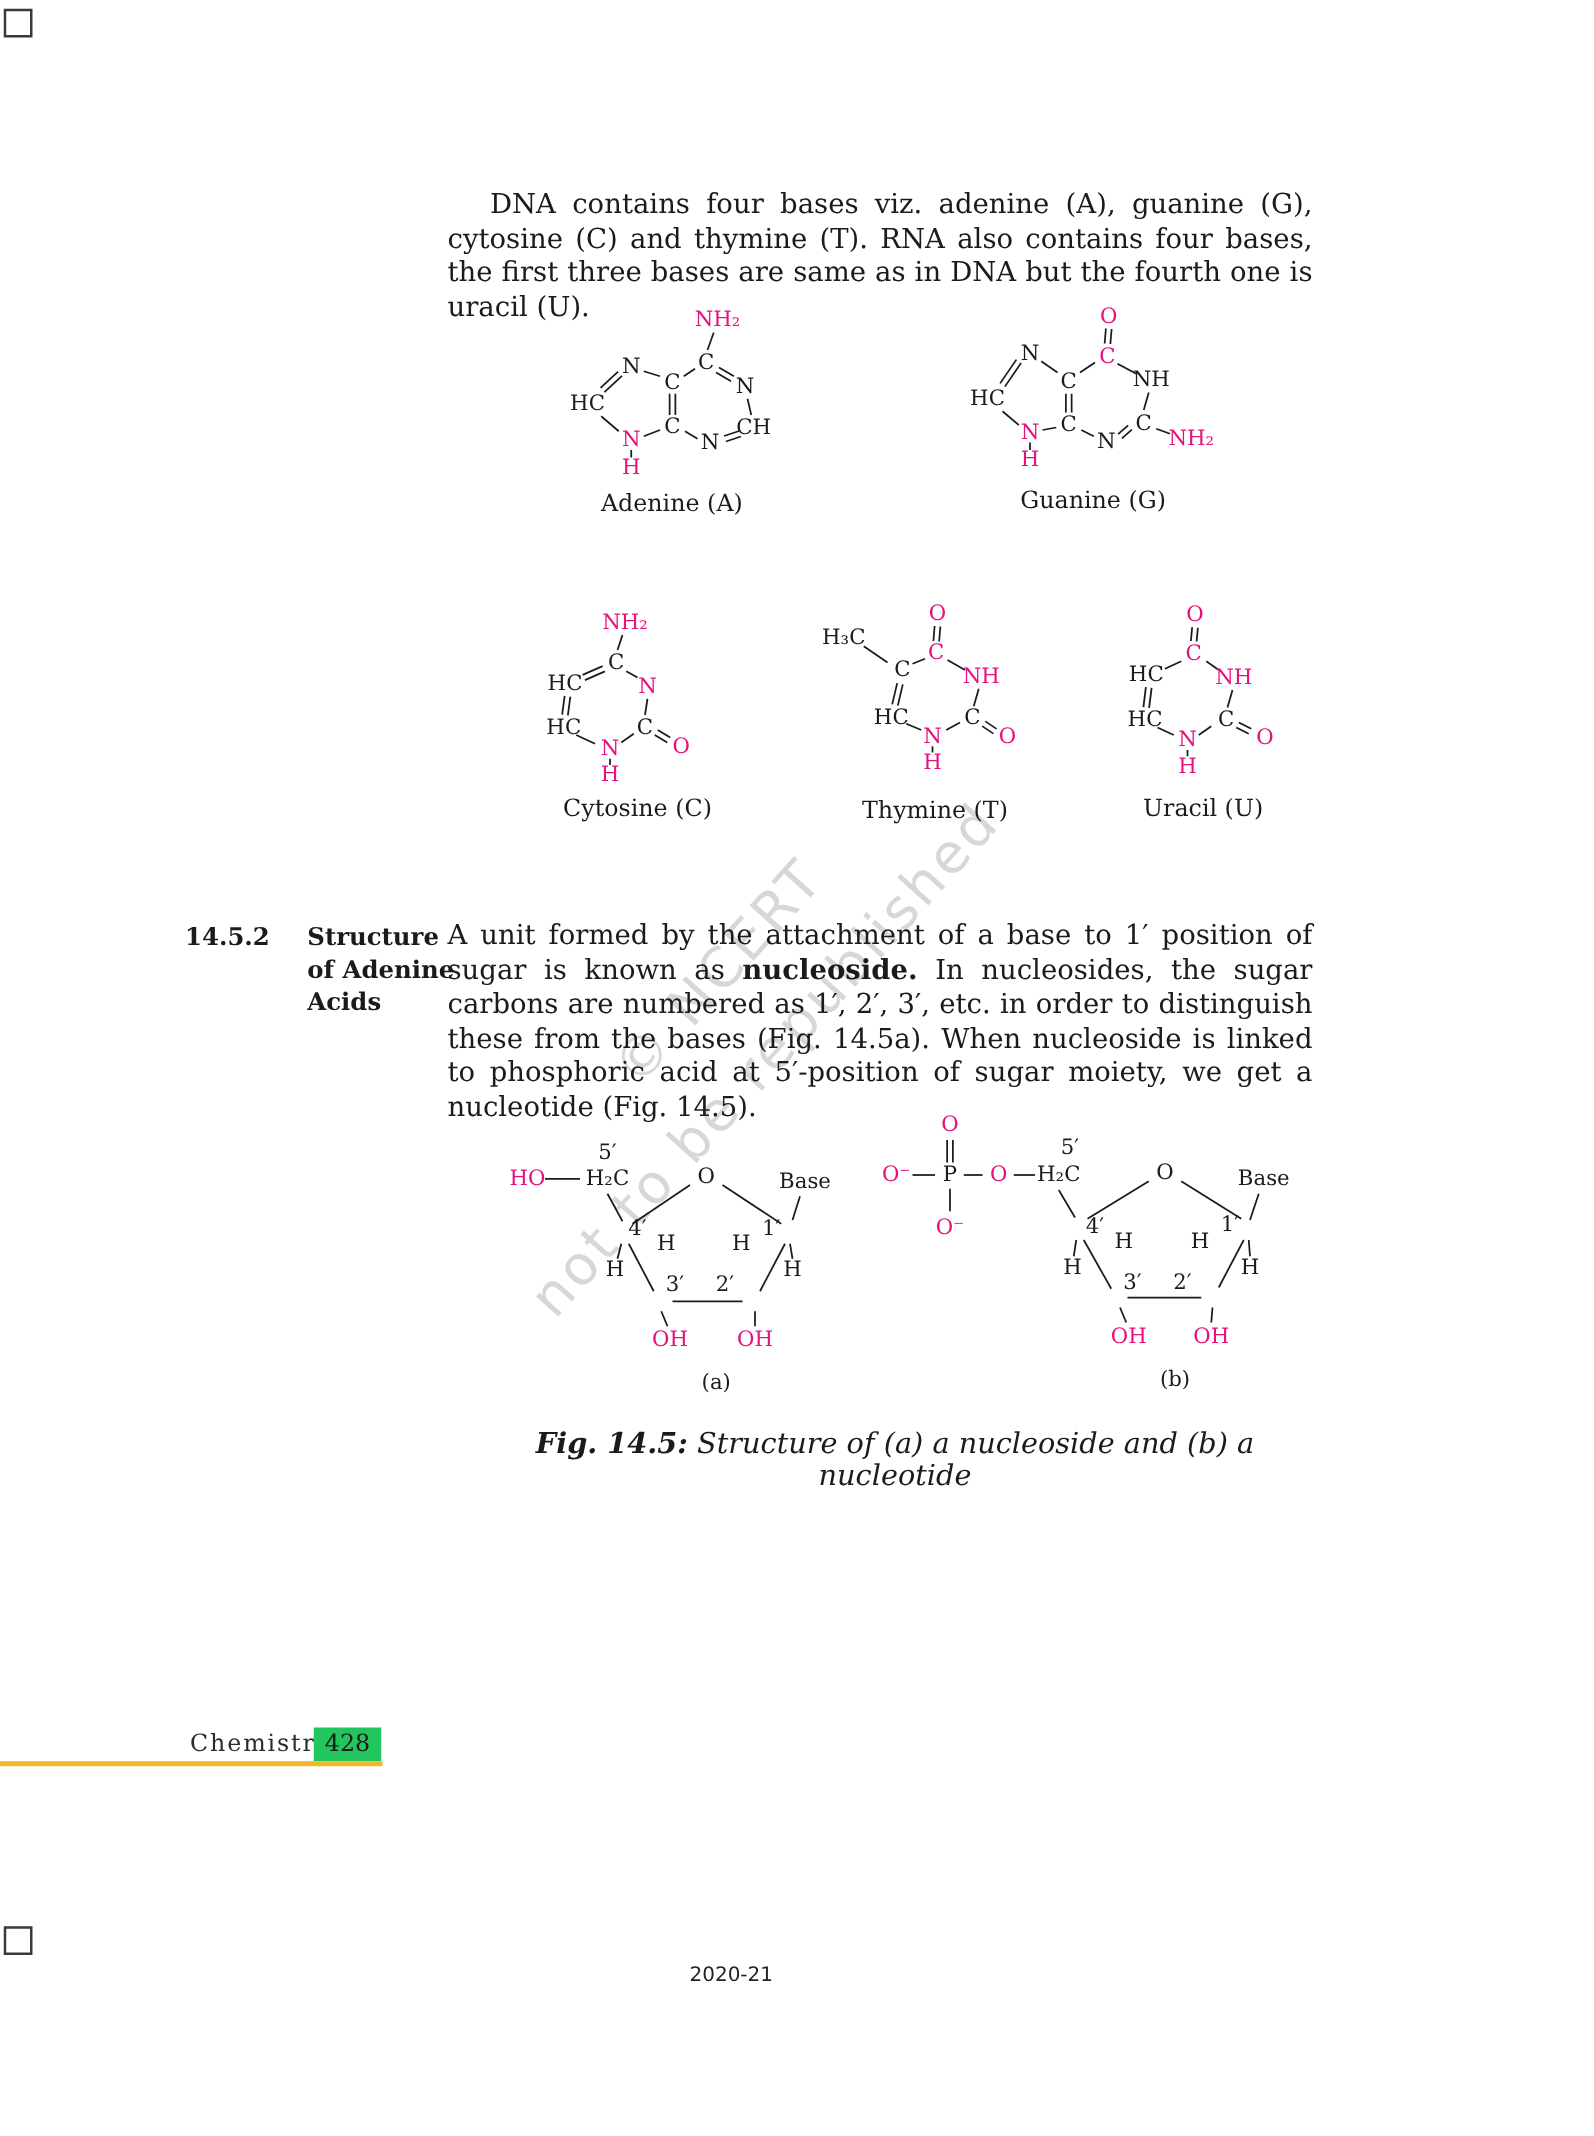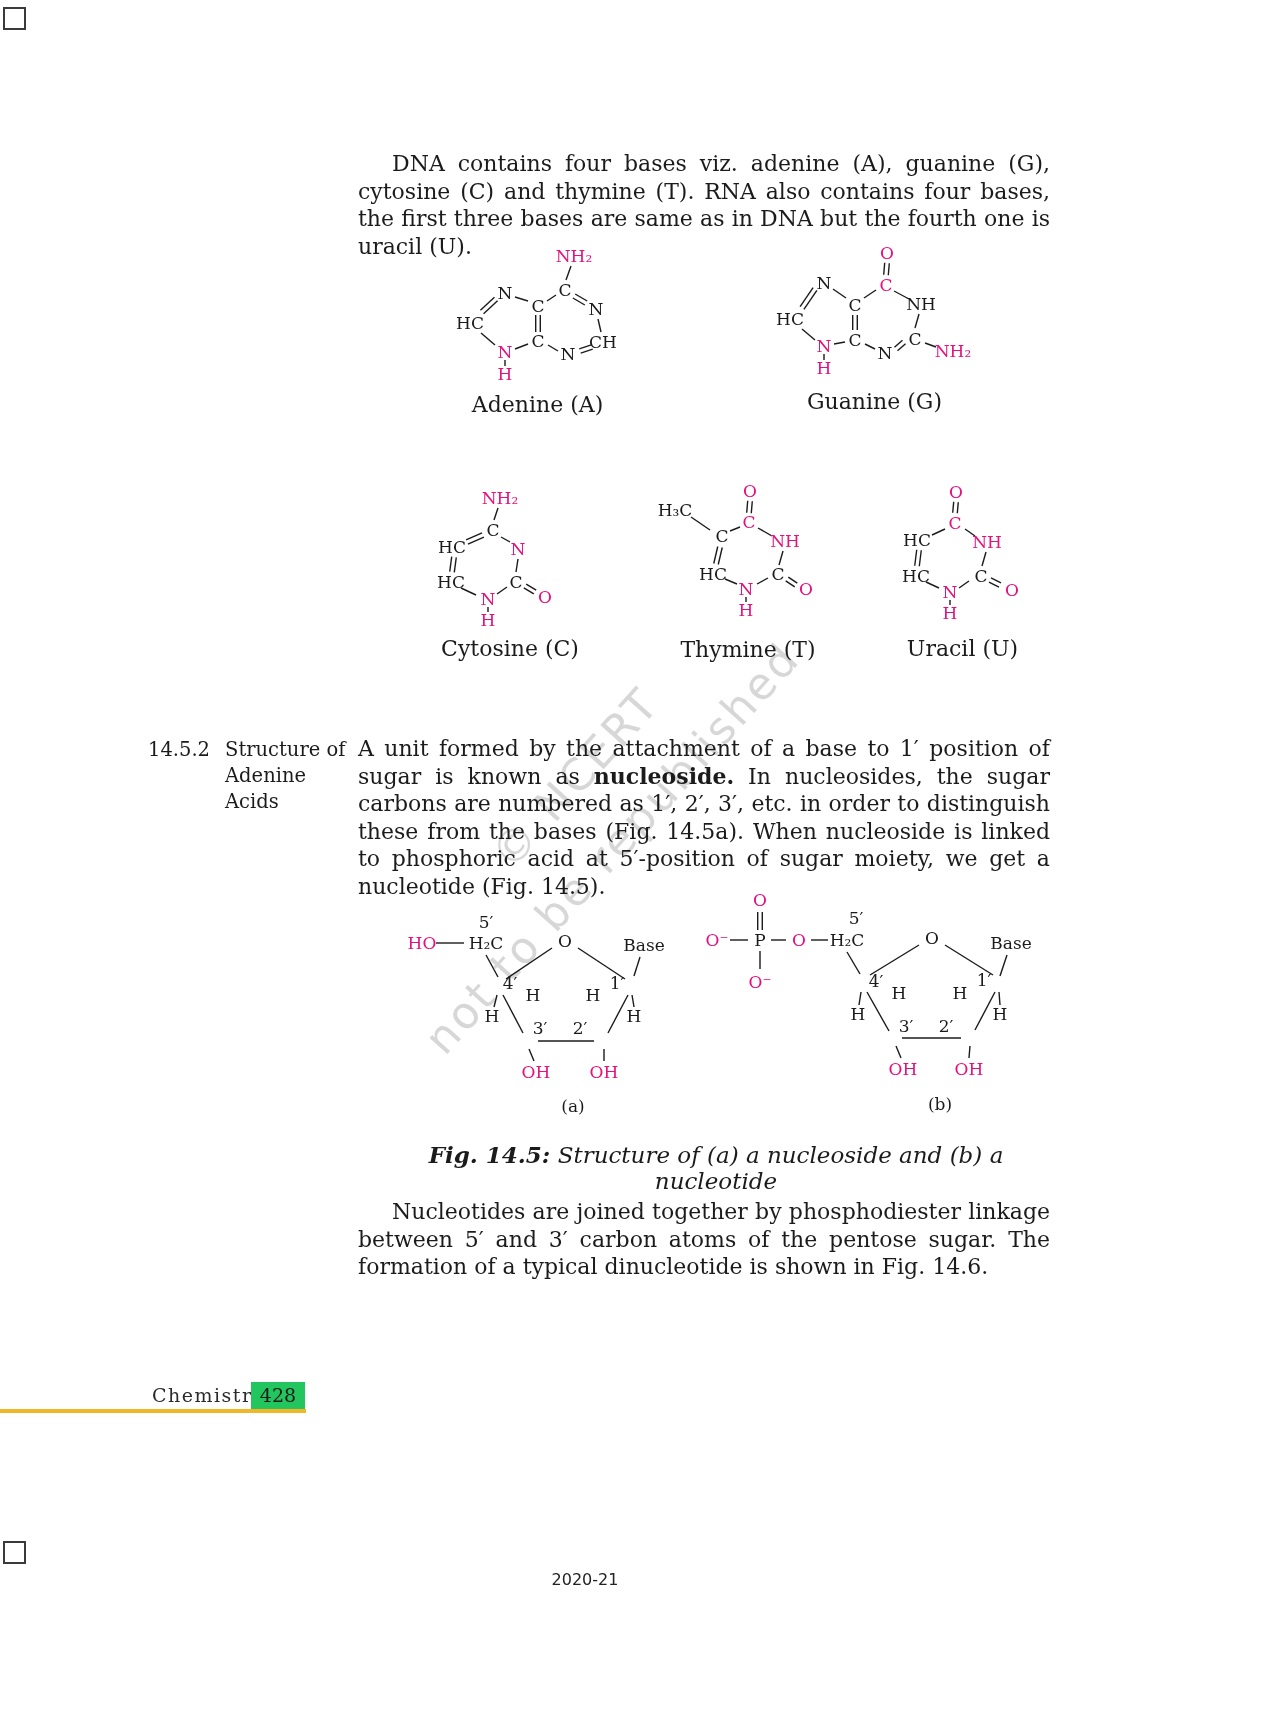--- a/index.html
+++ b/index.html
@@ -10,27 +10,27 @@
   .c-top{left:3px;top:7px}
   .c-bottom{left:3px;top:1541px}
   .watermark{position:absolute;color:#a8a8a8;opacity:.45;font-family:"DejaVu Sans",sans-serif;
              font-size:44px;letter-spacing:3px;white-space:nowrap;
              transform:translate(-50%,-50%) rotate(-48deg)}
   p.text{position:absolute;left:358px;width:692px;font-size:22px;line-height:27.5px;text-align:justify}
   .indent{text-indent:34px}
   #intro{top:150px}
   #body1{top:735px}
   #body2{top:1198px}
-  .section-head{position:absolute;left:148px;top:737px;display:flex;gap:15px;
-                font-weight:normal;font-size:19.5px;line-height:26px;width:235px}
+  .section-head{position:absolute;left:148px;top:737px;display:flex;gap:30px;
+                font-weight:bold;font-size:19.5px;line-height:26px;width:235px}
   .sec-title{width:125px}
   svg.struct{position:absolute;overflow:visible}
   svg.struct text{font-family:"DejaVu Serif","DejaVu Sans",serif;font-size:17px;dominant-baseline:central}
   svg.struct line{stroke:#1b1b1b;stroke-width:1.4}
-  .struct-label{position:absolute;font-size:22px;text-align:center}
+  .struct-label{position:absolute;font-size:19px;text-align:center}
   .caption{position:absolute;left:370px;top:1141px;width:692px;text-align:center;
            font-size:23px;font-style:italic}
   .caption .cap-label{font-weight:bold}
   .footer-subject{position:absolute;left:152px;top:1384px;font-size:19px;letter-spacing:1.5px;color:#2b2b2b}
   .footer-page{position:absolute;left:251px;top:1382px;width:54px;height:27px;
                text-align:center;font-size:19px;line-height:27px}
   .footer-line{position:absolute;left:0;top:1409px;width:306px;height:4px}
   .year{position:absolute;left:0;top:1570px;width:1170px;text-align:center;font-size:16px;
         font-family:"DejaVu Sans",sans-serif;color:#222}
 </style>
@@ -260,20 +260,19 @@
       <text x="300" y="126" text-anchor="middle" fill="#1b1b1b">H</text>
       <text x="206" y="138" text-anchor="middle" fill="#1b1b1b" font-size="13">3′</text>
       <text x="246" y="138" text-anchor="middle" fill="#1b1b1b" font-size="13">2′</text>
       <text x="203" y="181" text-anchor="middle" fill="#e5127d">OH</text>
       <text x="269" y="181" text-anchor="middle" fill="#e5127d">OH</text>
       <text x="240" y="216" text-anchor="middle" fill="#1b1b1b">(b)</text>
     </svg>
 
   <div class="caption"><span class="cap-label">Fig. 14.5:</span><span> Structure of (a) a nucleoside and (b) a nucleotide</span></div>
 
-  <p class="text indent" id="body2">Nucleotides are joined together by phosphodiester linkage between 5′ and 3′ carbon atoms of the pentose sugar. The formation of a typical dinucleotide is shown in Fig. 14.6.</p>
 
   <div class="footer-subject">Chemistry</div>
   <div class="footer-page" style="background: #22c55e;">428</div>
   <div class="footer-line" style="background: rgb(242, 182, 41);"></div>
   <div class="year">2020-21</div>
 
 </div>
 
 </body></html>

